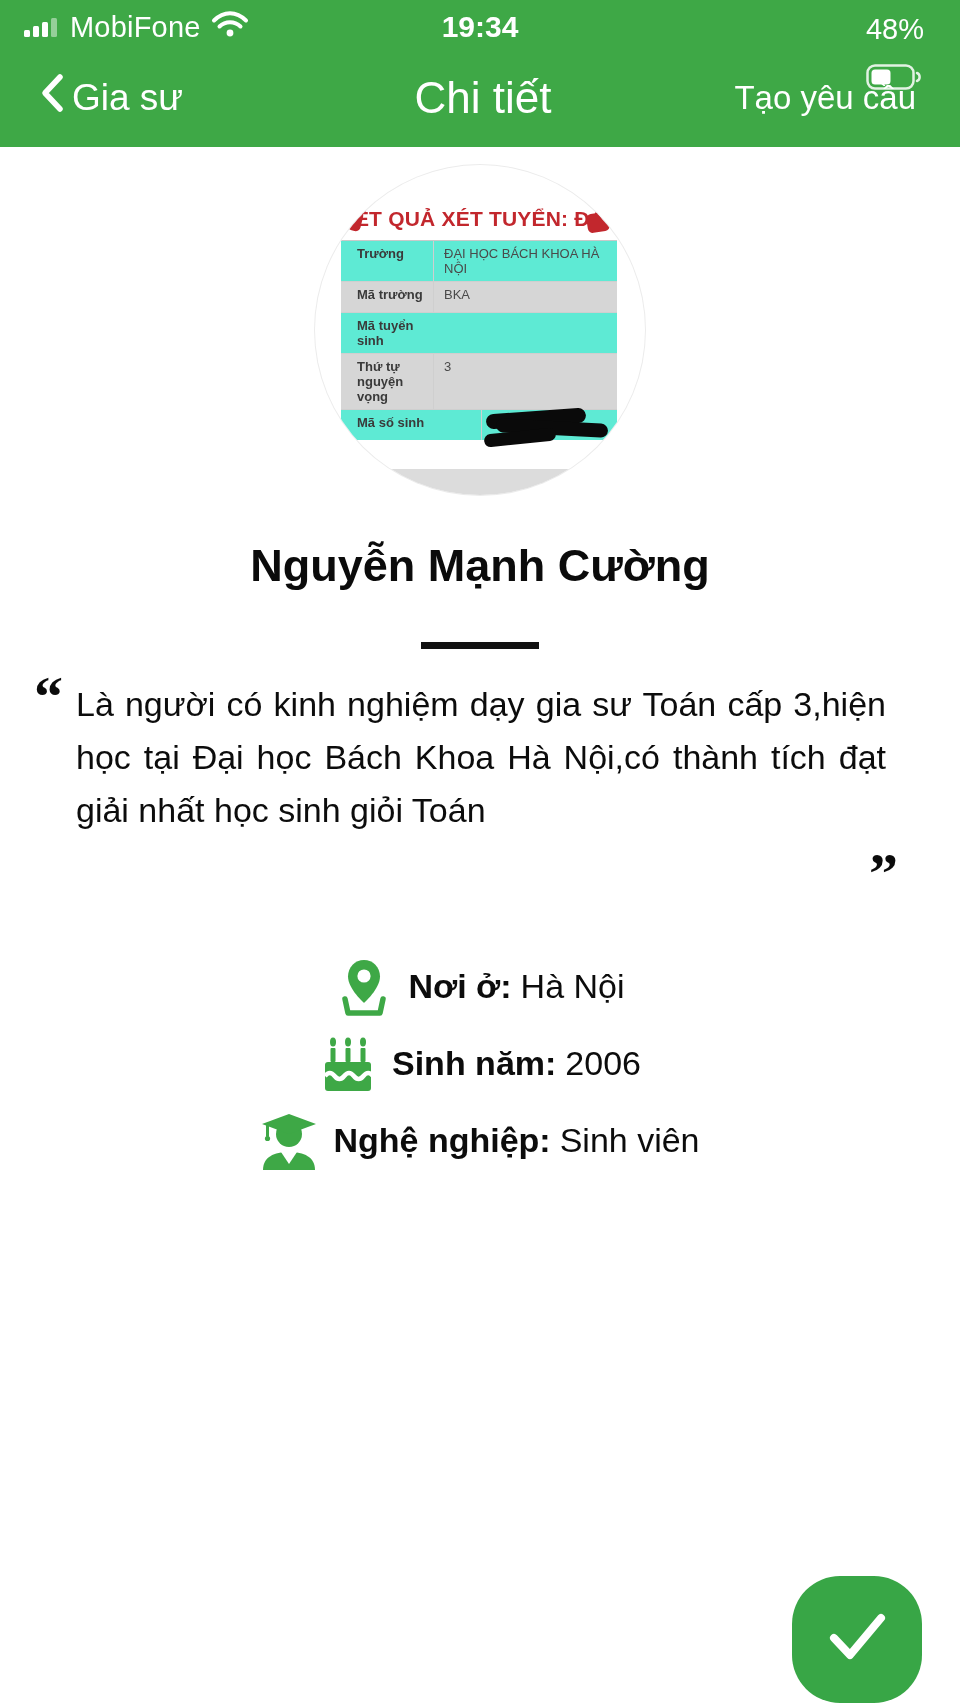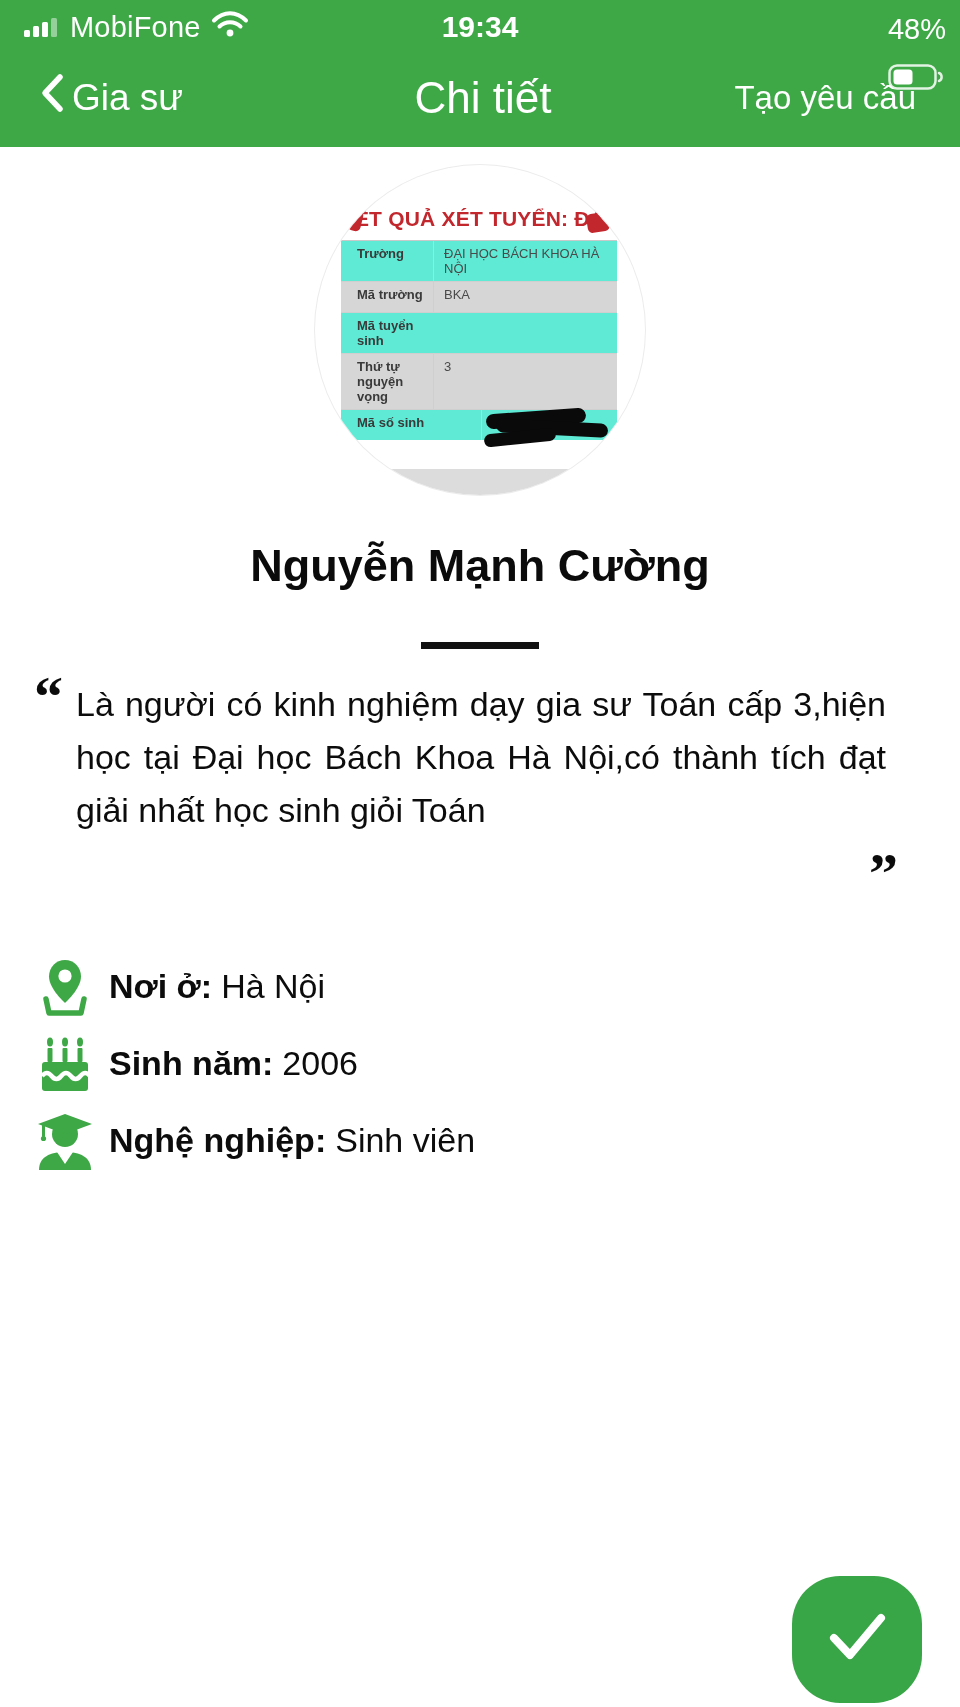--- a/index.html
+++ b/index.html
@@ -4,21 +4,21 @@
 <style>
   html,body{margin:0;padding:0;}
   body{
     width:960px;height:1707px;position:relative;overflow:hidden;
     background:#ffffff;font-family:"Liberation Sans",sans-serif;
     -webkit-font-smoothing:antialiased;
   }
   
   .header{position:absolute;top:0;left:0;width:960px;height:147px;background:#3EA846;color:#fff;}
   .status-bar{position:absolute;top:6px;left:0;right:0;height:42px;display:flex;align-items:center;
-    padding:0 14px 0 24px;box-sizing:border-box;font-size:29px;}
+    padding:0 36px 0 24px;box-sizing:border-box;font-size:29px;}
   .sb-left{display:flex;align-items:center;gap:10px;}
   .sb-carrier{font-size:29px;letter-spacing:.2px;}
   .sb-time{position:absolute;left:50%;transform:translateX(-50%);font-size:30px;font-weight:bold;}
   .sb-right{margin-left:auto;display:flex;align-items:center;gap:17px;flex-direction:column;}
   .nav-bar{position:absolute;top:48px;left:0;right:16px;height:99px;margin-left:22px;}
   .nav-back{position:absolute;left:18px;top:0;height:99px;display:flex;align-items:center;gap:8px;
     font-size:37px;color:#fff;cursor:pointer;}
   .nav-title{position:absolute;left:50%;top:0;height:99px;display:flex;align-items:center;
     transform:translateX(-50%);font-size:44px;font-weight:normal;}
   .nav-action{position:absolute;right:28px;top:0;height:99px;display:flex;align-items:center;
@@ -51,21 +51,21 @@
     width:118px;height:7px;background:#111;}
   
   .quote{position:absolute;top:678px;left:76px;width:810px;font-size:34px;line-height:53px;
     text-align:justify;color:#0c0c0c;}
   .quote-mark{position:absolute;font-family:"Liberation Serif",serif;font-weight:bold;
     font-size:58px;color:#0b0b0b;line-height:1;}
   .qm-open{left:-42px;top:-10px;}
   .qm-close{right:-12px;bottom:-66px;}
   
   .details{position:absolute;top:958px;left:36px;width:888px;}
-  .detail-row{display:flex;align-items:flex-start;margin-bottom:17px;}
+  .detail-row{display:flex;align-items:flex-start;margin-bottom:17px;justify-content:center;}
   .detail-icon{width:58px;height:60px;margin-right:15px;flex:none;display:flex;
     align-items:center;justify-content:center;}
   .detail-text{font-size:34px;line-height:50px;color:#0c0c0c;padding-top:3px;}
   .detail-label{font-weight:bold;}
   .detail-value{margin-left:9px;}
   
   .fab{position:absolute;left:792px;top:1576px;width:130px;height:127px;border-radius:48px;
     background:#38A646;display:flex;align-items:center;justify-content:center;cursor:pointer;}
 </style>
 </head>

